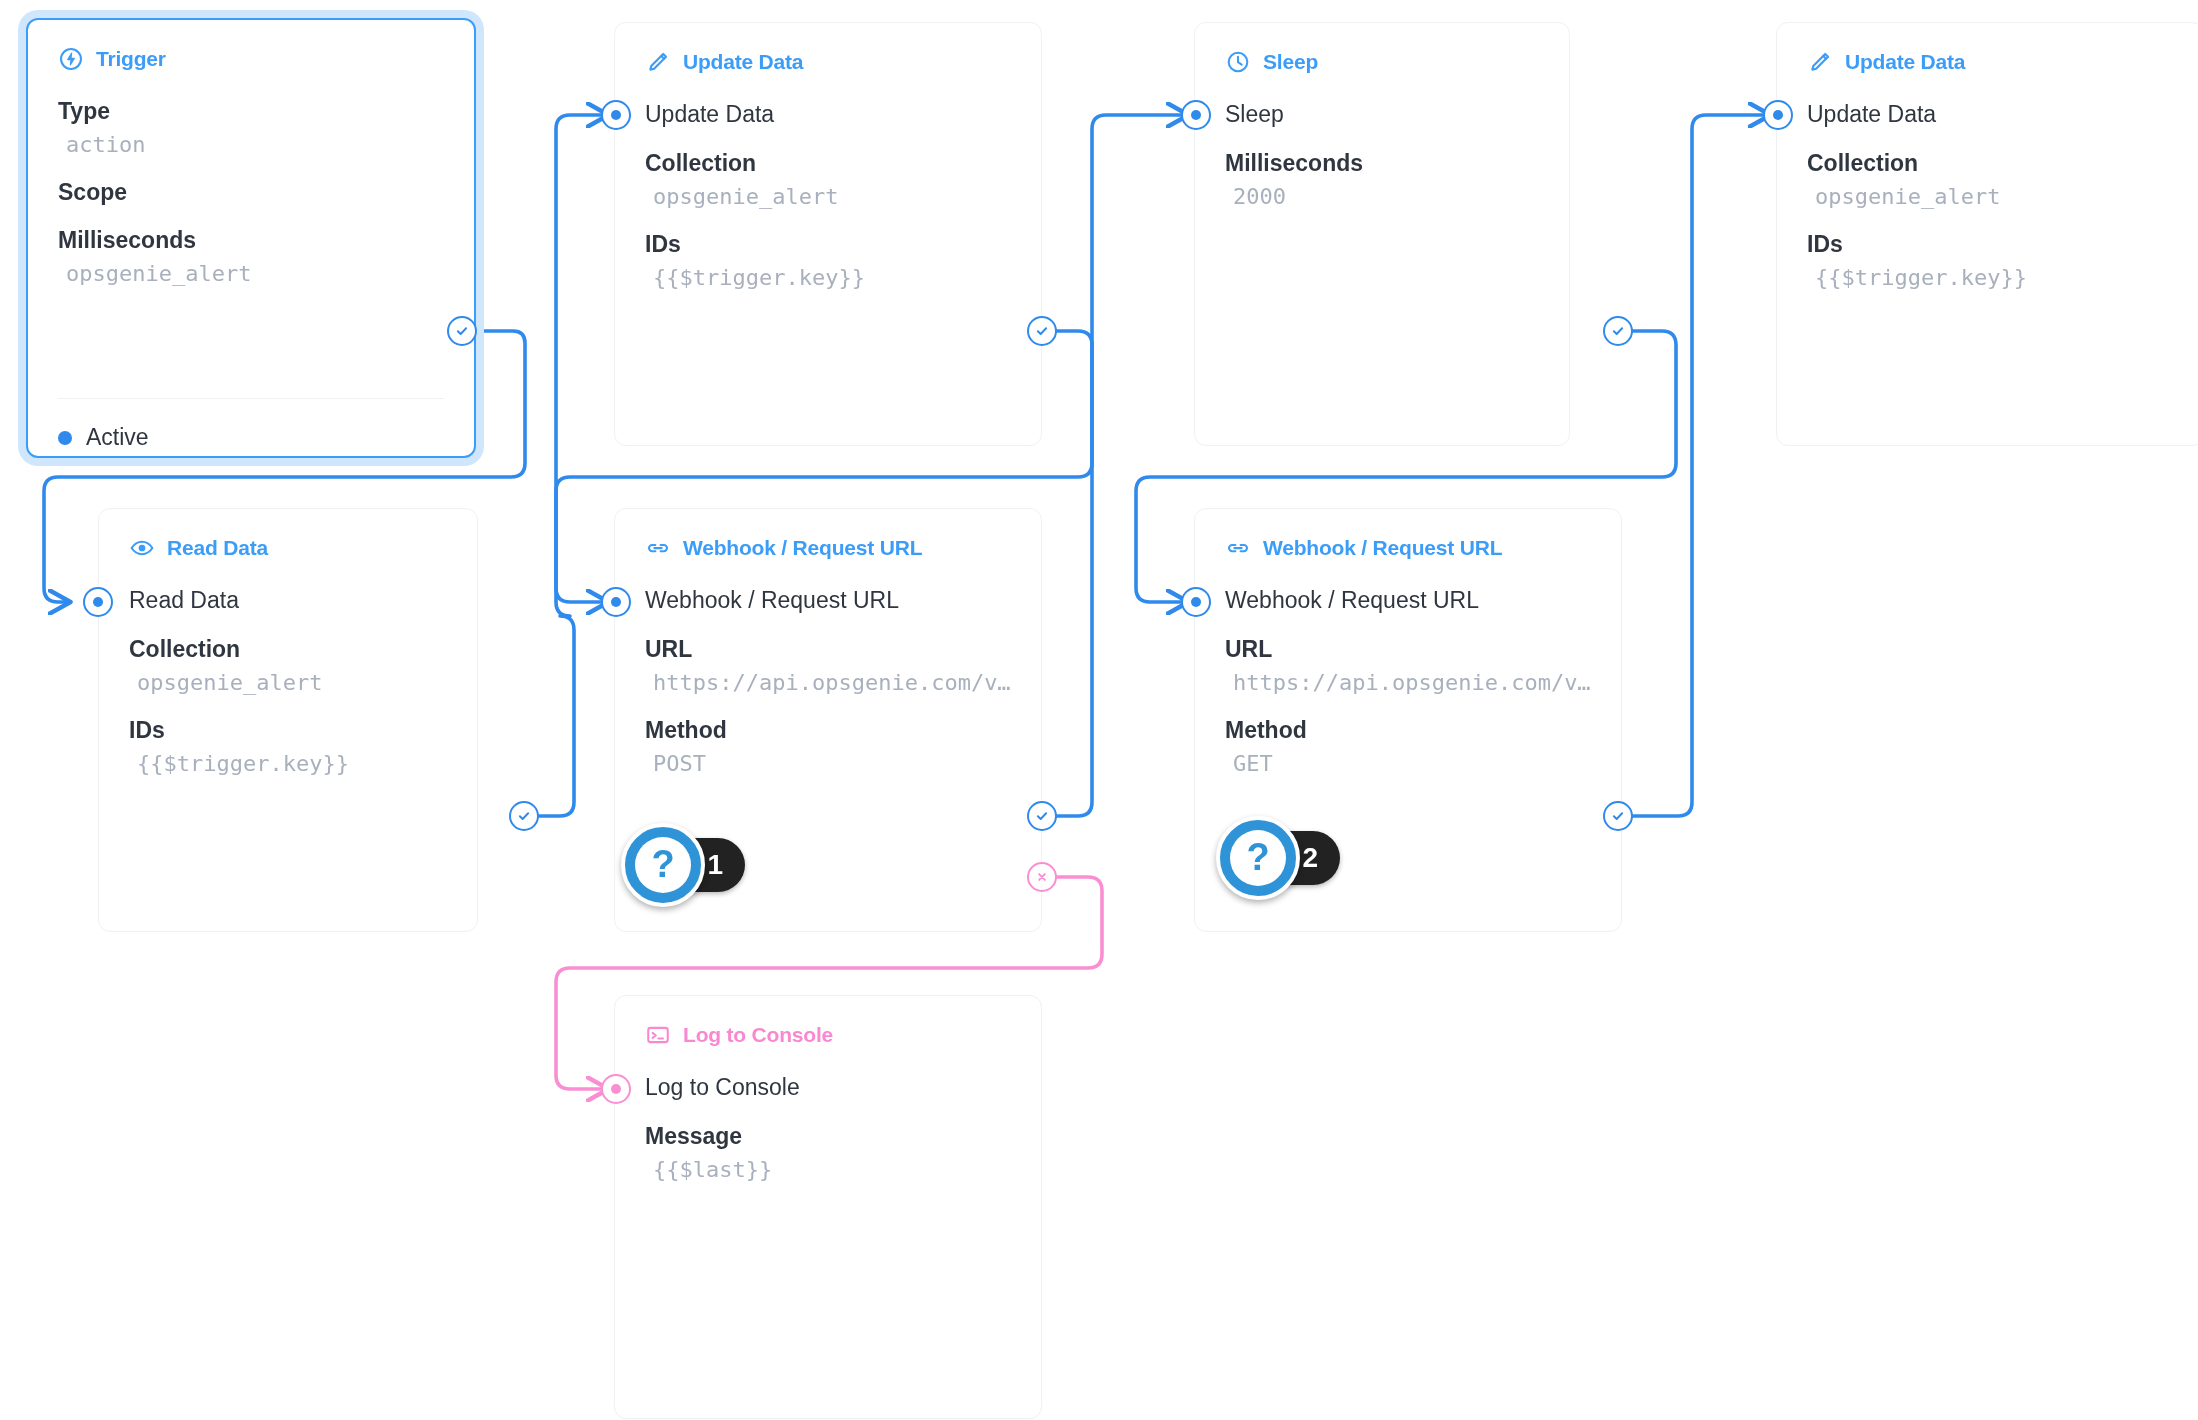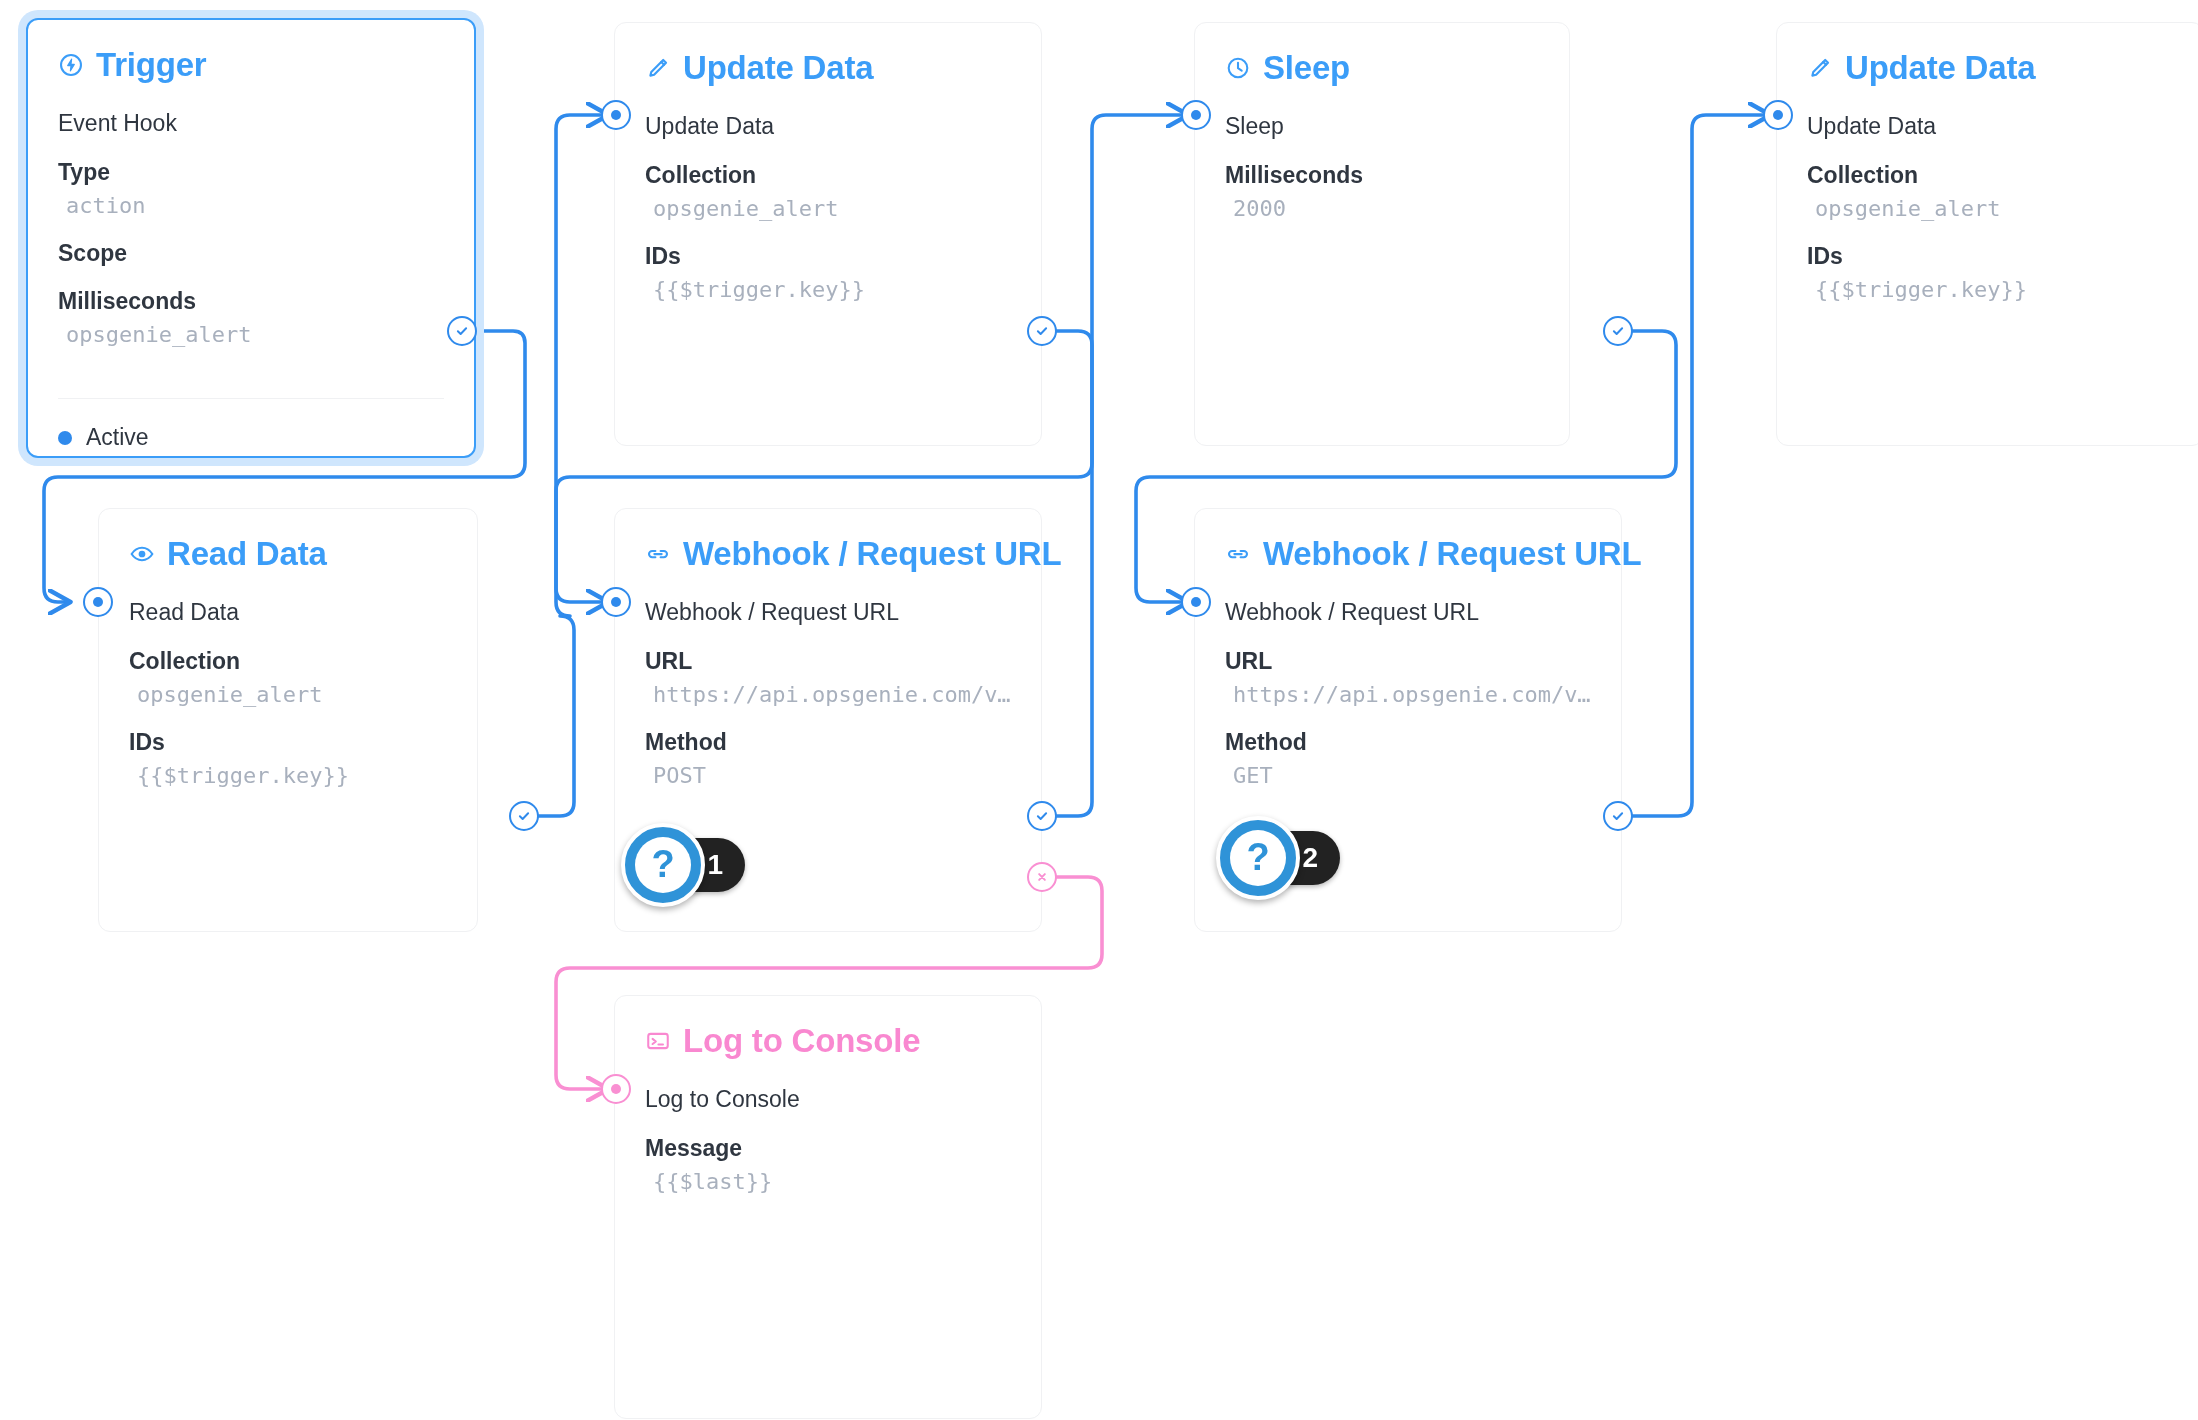--- a/index.html
+++ b/index.html
@@ -39,21 +39,21 @@
     box-sizing: border-box;
     z-index: 2;
     padding: 26px 30px 20px 30px;
   }
   .card.selected {
     border: 2.5px solid #3b9df8;
     box-shadow: 0 0 0 8px #cfe6fd;
     z-index: 4;
   }
   .card-title {
-    font-size: 33px;
+    font-size: 21px;
     font-weight: bold;
     color: #3b9df8;
     display: flex;
     align-items: center;
     gap: 12px;
     margin-bottom: 22px;
     letter-spacing: -0.2px;
     white-space: nowrap;
   }
   .card-title.pink { color: #f988d0; }
@@ -223,21 +223,20 @@
   <div class="card selected" style="left:26px; top:18px; width:450px; height:440px;">
     <div class="card-title">
       <span class="tico">
         <svg viewBox="0 0 24 24" fill="none" stroke="#3b9df8" stroke-width="1.9" stroke-linecap="round" stroke-linejoin="round">
           <circle cx="12" cy="12" r="9.2"></circle>
           <path d="M12.6 6.6 L8.9 12.6 H12 L11.4 17.4 L15.1 11.4 H12 Z" fill="#3b9df8" stroke-width="1"></path>
         </svg>
       </span>
       <span>Trigger</span>
     </div>
-    <div class="op-name">Event Hook</div>
     <div class="field">
       <div class="field-label">Type</div>
       <div class="field-value">action</div>
     </div>
     <div class="field">
       <div class="field-label">Scope</div>
     </div>
     <div class="field">
       <div class="field-label">Milliseconds</div>
       <div class="field-value">opsgenie_alert</div>

